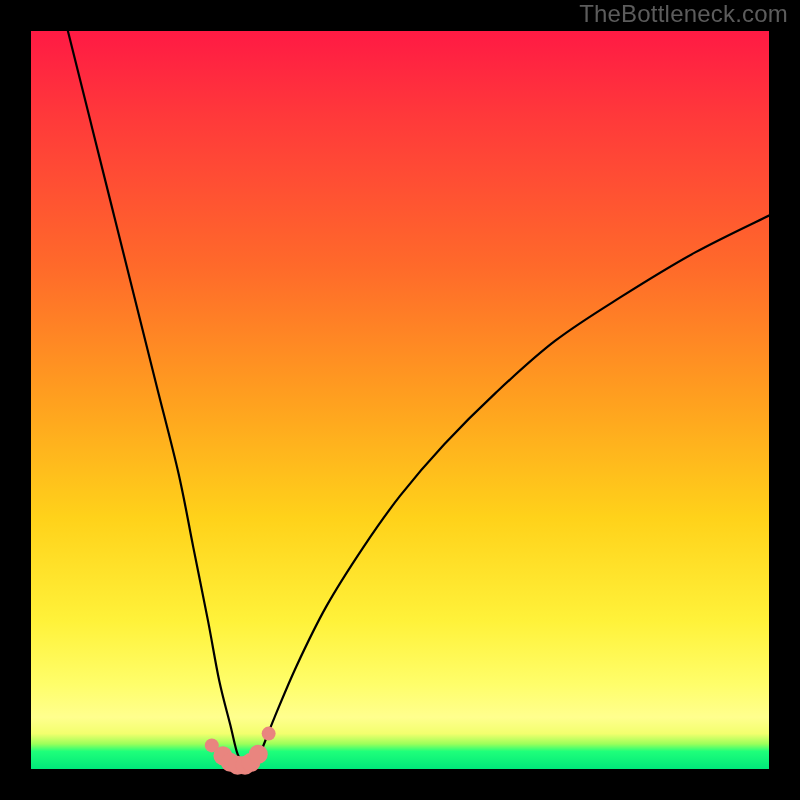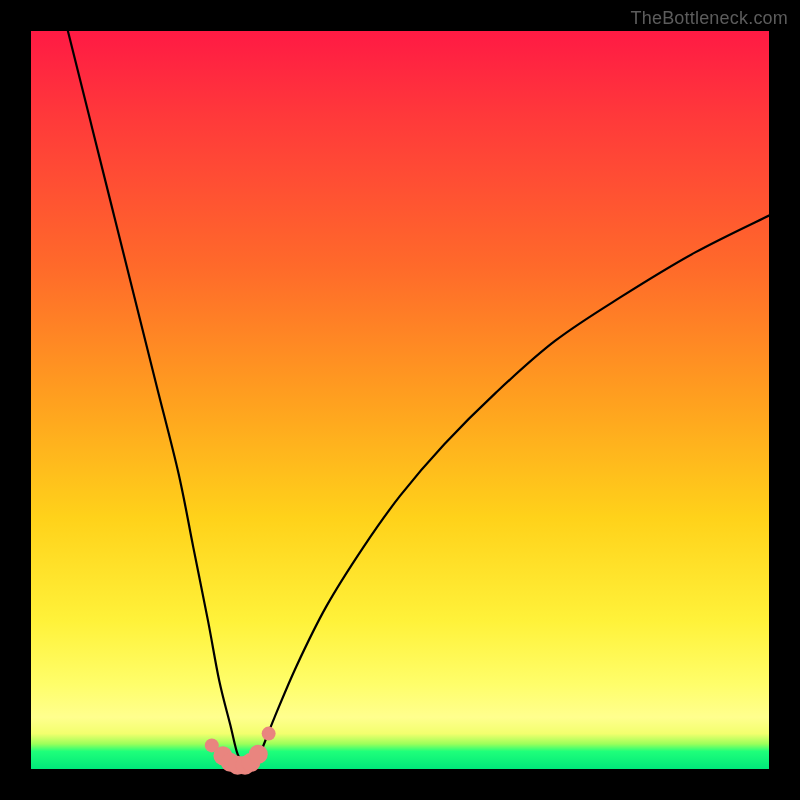--- a/index.html
+++ b/index.html
@@ -37,24 +37,24 @@
       #fffe6a 88.5%,
       #ffff8e 93%,
       #f3ff6e 95.2%,
       #9cff5a 96.6%,
       #1fff7a 97.6%,
       #00e87a 100%
     );
   }
   .watermark {
     position: absolute;
-    top: 8px;
+    top: 0;
     right: 12px;
     color: #5c5c5c;
-    font-size: 18px;
+    font-size: 24px;
     letter-spacing: 0.2px;
     font-weight: 400;
     user-select: none;
   }
   svg.curve {
     position: absolute;
     left: 0;
     top: 0;
     width: 738px;
     height: 738px;

